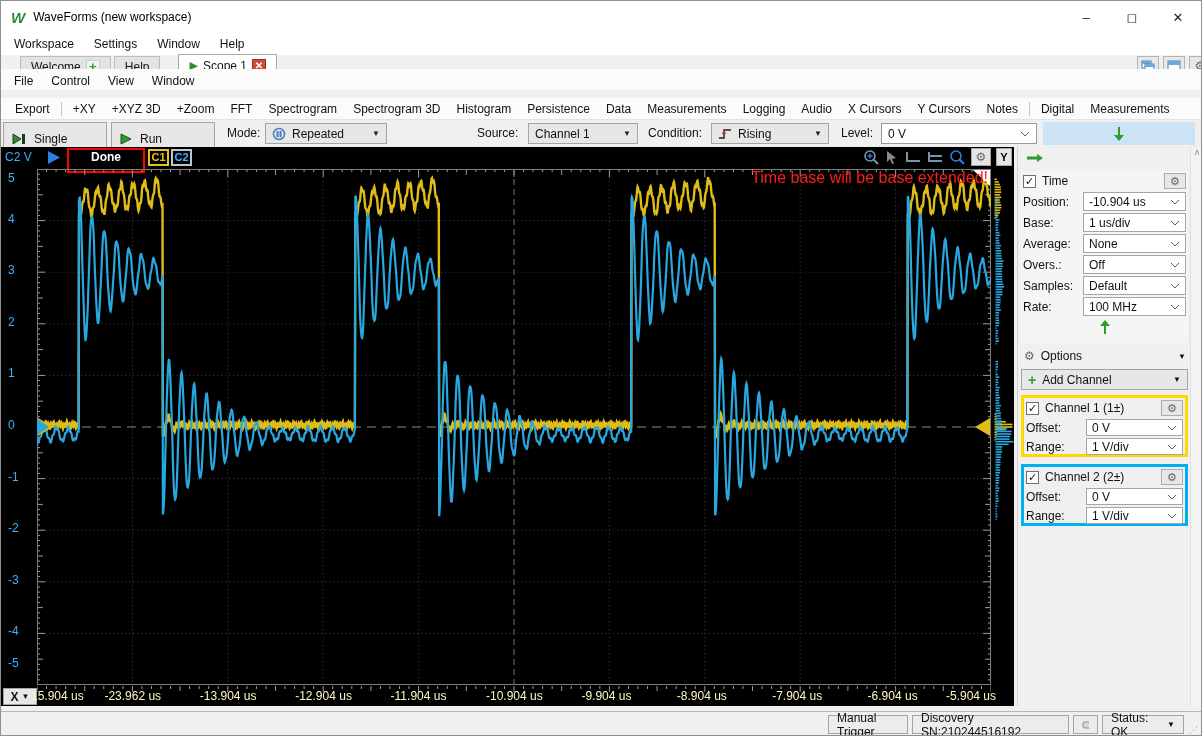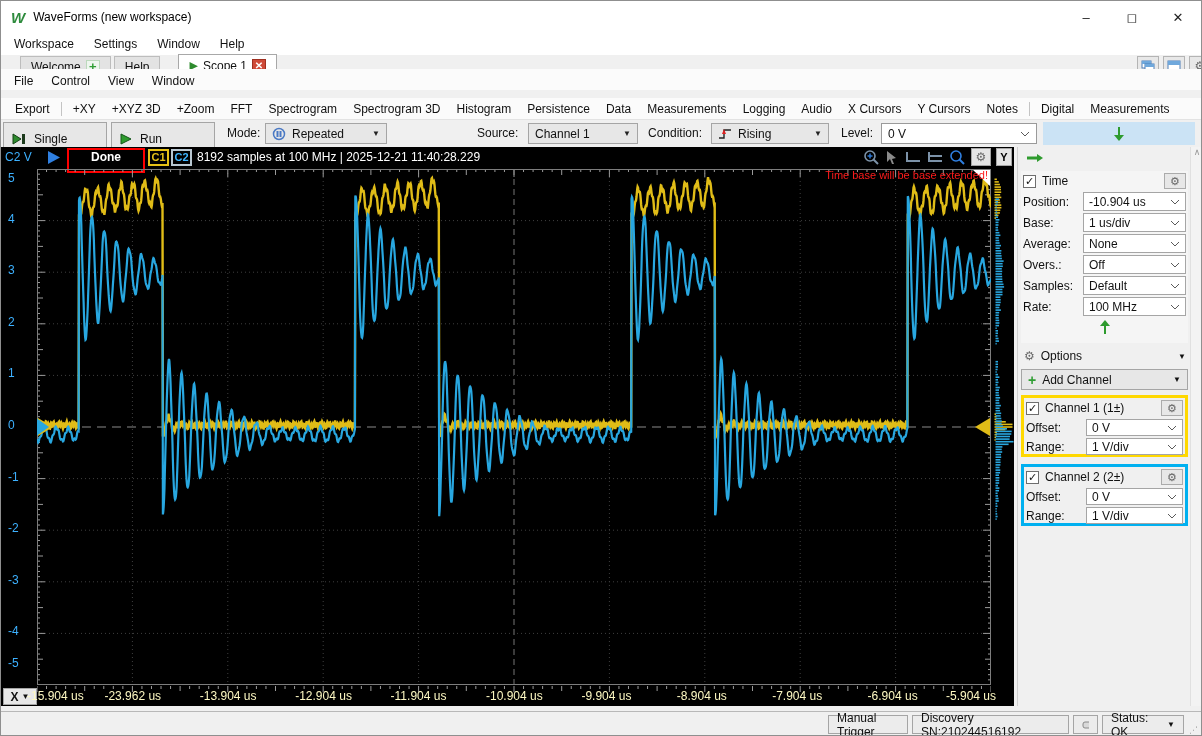--- a/index.html
+++ b/index.html
@@ -49,21 +49,21 @@
   .c1-box { position:absolute; left:147px; top:2px; width:21px; height:17px; border:2px solid #e6c117; color:#e6c117; font-weight:bold; text-align:center; line-height:13px; font-size:11px; }
   .c2-box { position:absolute; left:170px; top:2px; width:21px; height:17px; border:2px solid #b9c7d1; color:#3fb5ff; font-weight:bold; text-align:center; line-height:13px; font-size:11px; }
   .hdr-info { position:absolute; left:196px; top:3px; color:#fff; white-space:nowrap; }
   .hdr-icons { position:absolute; right:2px; top:1px; display:flex; align-items:center; gap:5px; }
   .hdr-mini-btn { width:20px; height:18px; background:#e5e5e5; border:1px solid #a5a5a5; display:flex; align-items:center; justify-content:center; font-size:11px; color:#444; }
 
   .y-axis { position:absolute; left:0; top:22px; width:36px; height:516px; }
   .y-label { position:absolute; left:7px; color:#3db1ff; font-size:12px; }
   .plot { position:absolute; left:36px; top:22px; width:954px; height:516px; }
   .plot svg { display:block; }
-  .plot-warning { position:absolute; top:0px; right:3px; color:#ff1c1c; font-size:11px; white-space:nowrap; }
+  .plot-warning { position:absolute; top:0px; right:3px; color:#ff1c1c; font-size:16px; white-space:nowrap; }
   .density { position:absolute; left:993px; top:22px; width:20px; height:516px; }
 
   .x-axis { position:absolute; left:0; top:539px; width:1013px; height:20px; }
   .x-btn { position:absolute; left:2px; top:2px; width:34px; height:17px; background:#e7e7e7; border:1px solid #a5a5a5; display:flex; align-items:center; justify-content:center; gap:3px; font-weight:bold; }
   .x-label { position:absolute; top:3px; color:#fef9c3; font-size:12px; white-space:nowrap; }
 
   
   .rightpanel { position:absolute; left:1016px; top:146px; width:186px; height:559px; background:#f0f0f0; border-left:1px solid #cfcfcf; }
   .rp-scroll { position:absolute; right:0; top:0; width:13px; height:100%; background:#f3f3f3; border-left:1px solid #e0e0e0; color:#9a9a9a; font-size:9px; text-align:center; }
   .group { position:absolute; left:3px; width:167px; background:#f5f5f5; }
@@ -232,21 +232,20 @@
 
   <div class="scope">
     <div class="scope-header">
       <span class="axis-name">C2 V</span>
       <svg class="hdr-play" width="14" height="15">
           <polygon points="1,1 13,7.5 1,14" fill="#2f7fe0"></polygon>
         </svg>
       <div class="done-box">Done</div>
       <div class="c1-box">C1</div>
       <div class="c2-box">C2</div>
-      <span class="hdr-info">8192 samples at 100 MHz | 2025-12-21 11:40:28.229</span>
       <div class="hdr-icons">
         <svg width="17" height="16">
             <circle cx="7" cy="7" r="5" fill="none" stroke="#7c92a8" stroke-width="1.6"></circle>
             <line x1="10.5" y1="10.5" x2="15" y2="15" stroke="#7c92a8" stroke-width="2"></line>
             <line x1="7" y1="4.5" x2="7" y2="9.5" stroke="#2f7fe0" stroke-width="1.4"></line>
             <line x1="4.5" y1="7" x2="9.5" y2="7" stroke="#2f7fe0" stroke-width="1.4"></line>
           </svg>
         <svg width="15" height="15">
             <polygon points="2,1 11,8 7,9 9,14 7,14 5,9 2,12" fill="#8a8a8a"></polygon>
           </svg>

